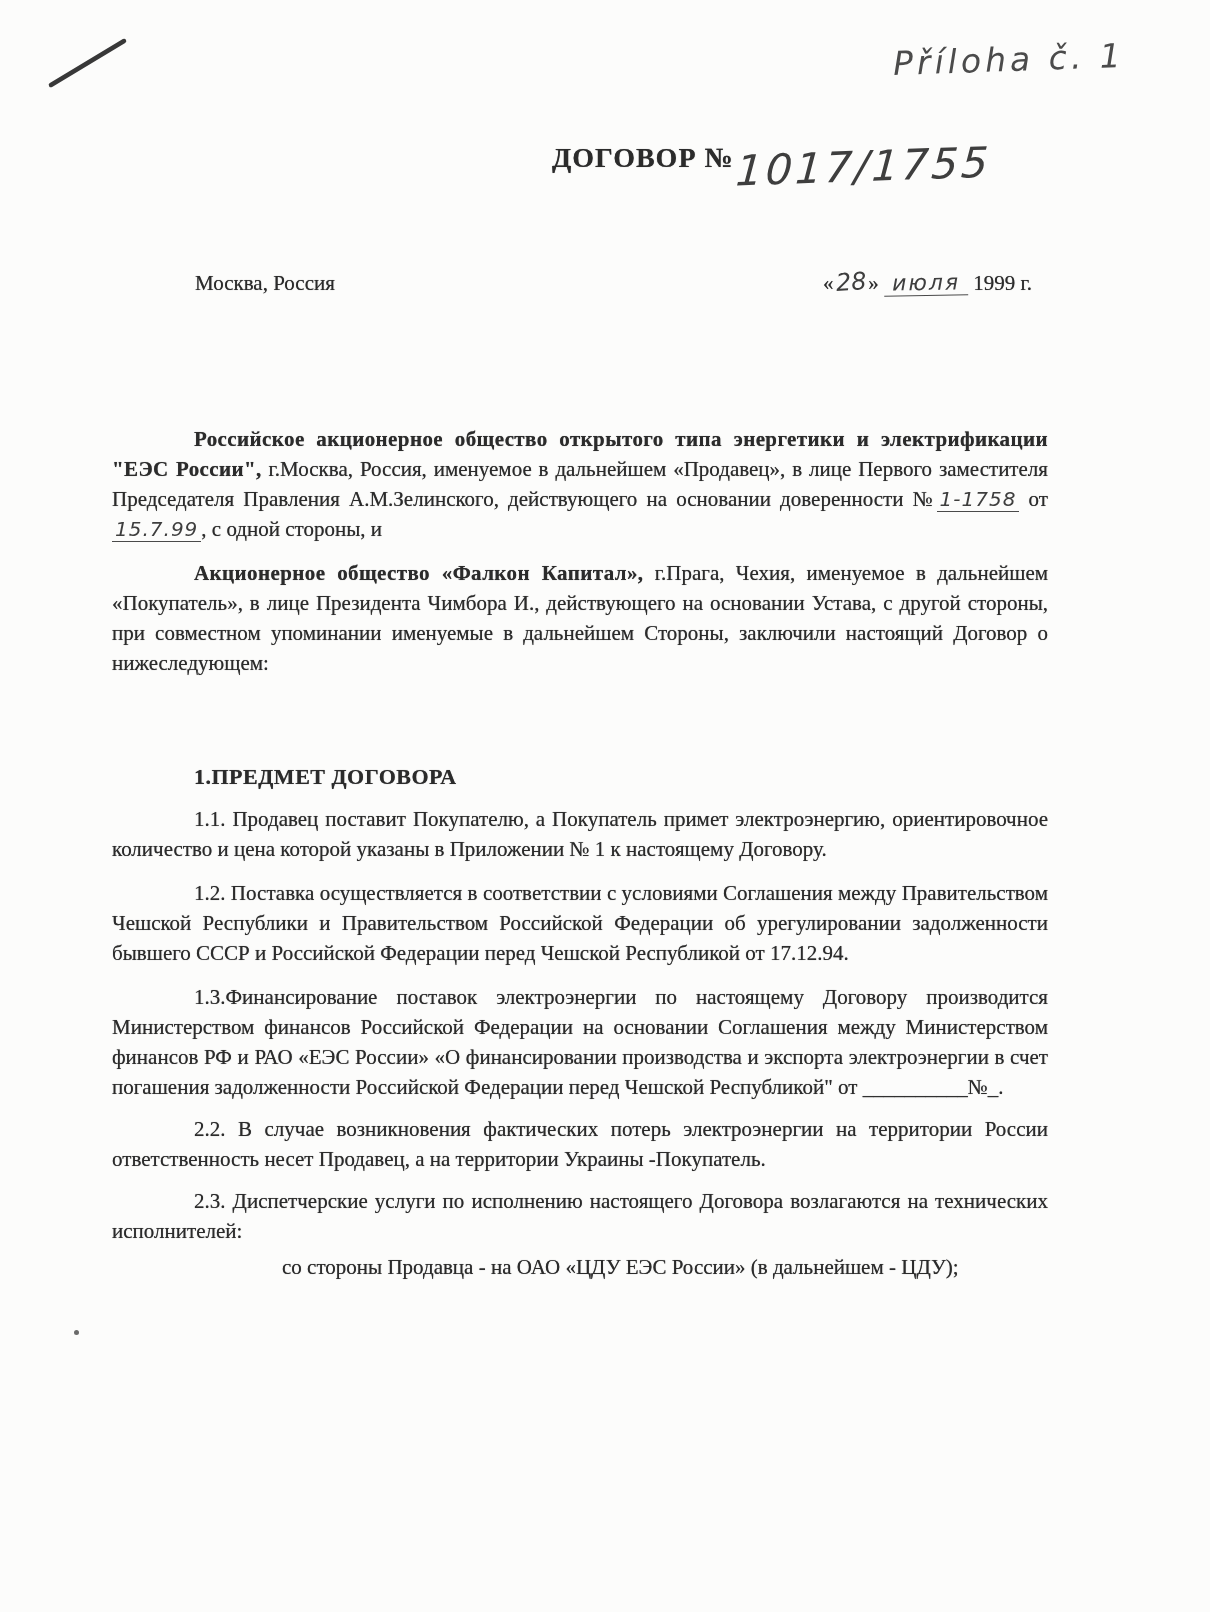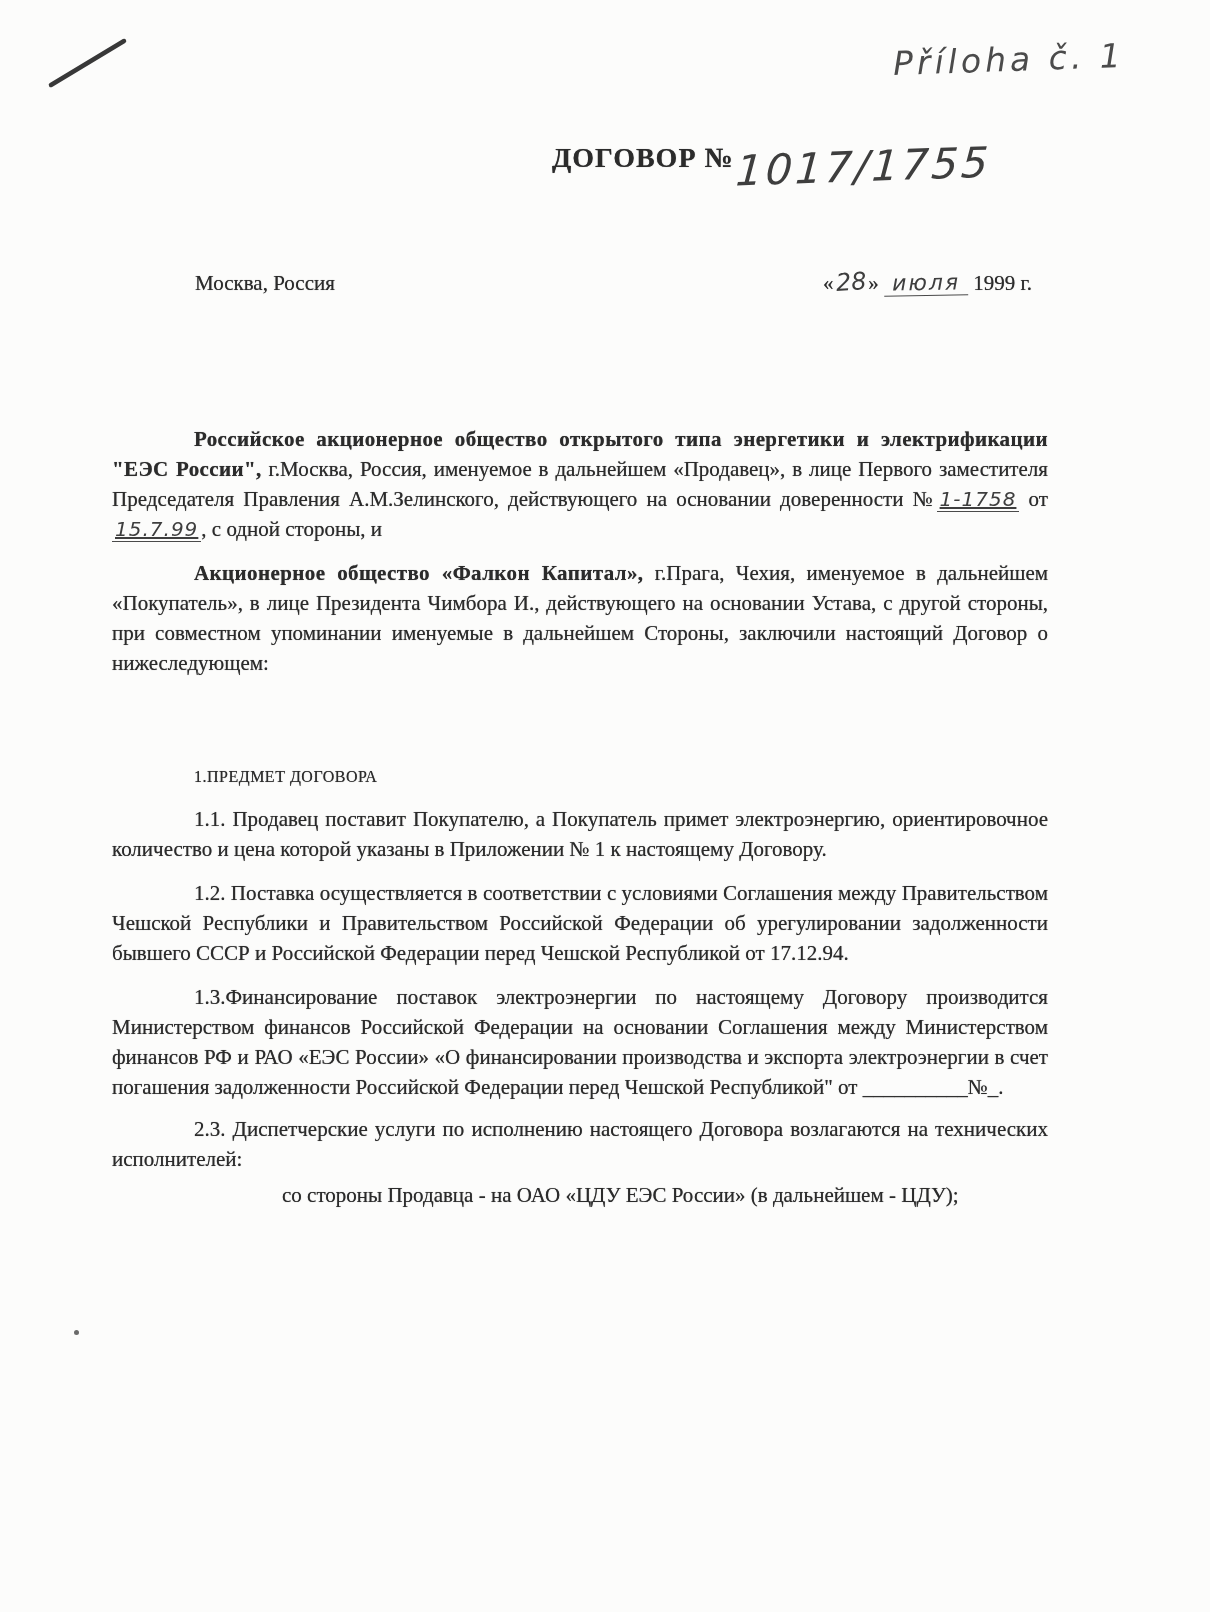--- a/index.html
+++ b/index.html
@@ -60,21 +60,20 @@
     display: inline-block;
     font-size: 42px;
     letter-spacing: 3px;
     transform: rotate(-2deg) skewX(-6deg);
   }
   .hw-inline {
     font-size: 20px;
     letter-spacing: 1px;
     border-bottom: 1.5px solid #4a4a4a;
     padding: 0 3px;
-    text-decoration: underline;
   }
   
   .place-date {
     position: absolute;
     left: 195px;
     right: 178px;
     top: 268px;
     display: flex;
     justify-content: space-between;
     align-items: baseline;
@@ -105,22 +104,22 @@
     font-size: 21px;
     line-height: 30px;
   }
   .body p {
     margin: 0;
     text-align: justify;
     text-indent: 82px;
   }
   .b { font-weight: bold; letter-spacing: 0.4px; }
   .heading {
-    font-weight: normal;
-    font-size: 16px;
+    font-weight: bold;
+    font-size: 22px;
     letter-spacing: 0.5px;
     margin: 0 0 0 83px;
     text-indent: 0;
     white-space: nowrap;
   }
   .mt-p2   { margin-top: 14px !important; font-family: Liberation Serif, serif; }
   .mt-h1   { margin-top: 84px !important; }
   .mt-p11  { margin-top: 12px !important; }
   .mt-p12  { margin-top: 14px !important; }
   .mt-p13  { margin-top: 14px !important; }
@@ -173,20 +172,21 @@
 
     <p class="mt-p11">1.1. Продавец поставит Покупателю, а Покупатель примет электроэнергию, ориентировочное количество и цена которой указаны в Приложении № 1 к настоящему Договору.</p>
 
     <p class="mt-p12">1.2. Поставка осуществляется в соответствии с условиями Соглашения между Правительством Чешской Республики и Правительством Российской Федерации об урегулировании задолженности бывшего СССР и Российской Федерации перед Чешской Республикой от 17.12.94.</p>
 
     <p class="mt-p13"><span>1.3.Финансирование поставок электроэнергии по настоящему Договору производится Министерством финансов Российской Федерации на основании Соглашения между Министерством финансов РФ и РАО «ЕЭС России» «О финансировании производства и экспорта электроэнергии в счет погашения задолженности Российской Федерации перед Чешской Республикой" от</span> <span>__________</span><span>№_.</span></p>
 
 
 
 
+    <p class="mt-p22">2.2. В случае возникновения фактических потерь электроэнергии на территории России ответственность несет Продавец, а на территории Украины -Покупатель.</p>
 
     <p class="mt-p23">2.3. Диспетчерские услуги по исполнению настоящего Договора возлагаются на технических исполнителей:</p>
 
     <p class="mt-sell">со стороны Продавца - на ОАО «ЦДУ ЕЭС России» (в дальнейшем - ЦДУ);</p>
 
   </div>
 
   <div class="speck"></div>
 
 </div>

